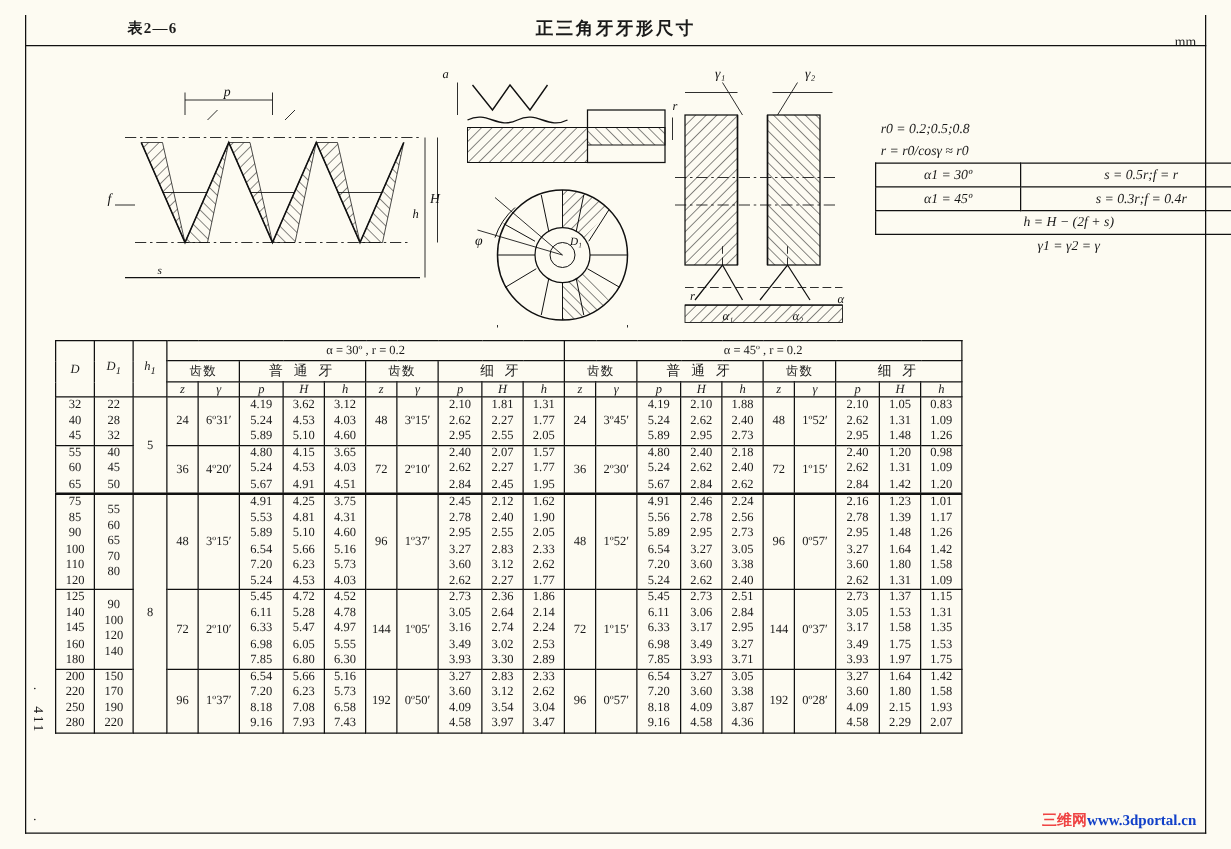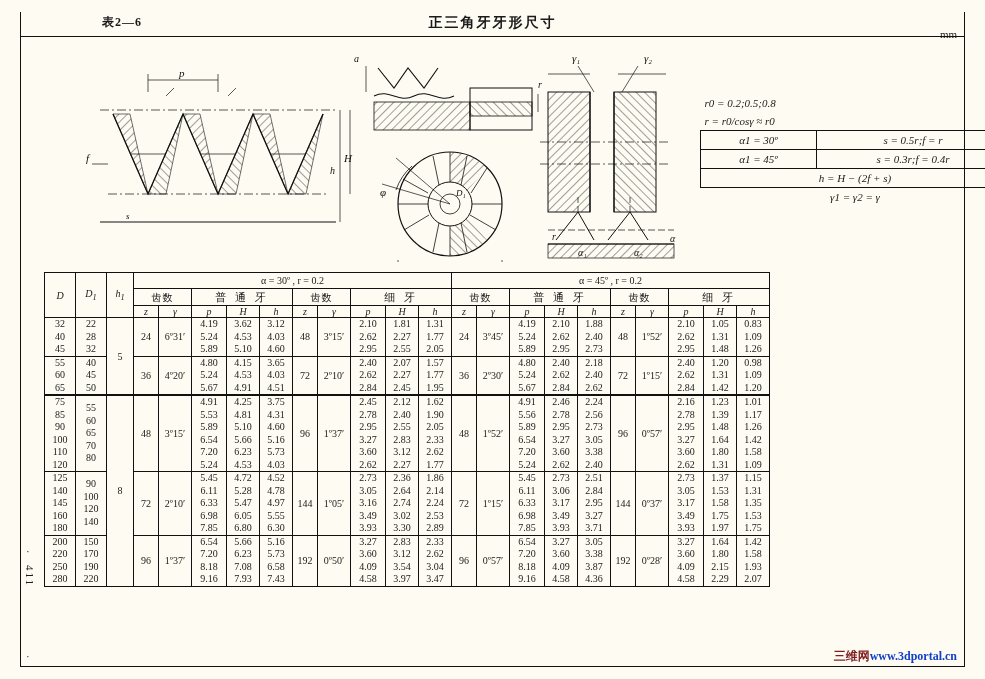--- a/index.html
+++ b/index.html
@@ -43,21 +43,21 @@
   .mtab td,.mtab th{border:1px solid #111;padding:0;text-align:center;vertical-align:middle;
         font-weight:normal;font-size:10px;line-height:11px;}
   .mtab .hd{font-style:italic;}
   .mtab .bigcn{font-size:11px;letter-spacing:3px;margin-top:12px;}
   .mtab .cn{font-size:10px;letter-spacing:1px;}
   .stack{display:block;line-height:12.5px;white-space:pre;font-size:10px;}
   td.num{padding:0 4px;}
   .thickline{border-top:2px solid #111 !important;}
 
   .wm{position:absolute;right:28px;bottom:14px;font-size:12px;font-weight:bold;letter-spacing:0px;}
-  .wm .red{color:#7f1d1d;}
+  .wm .red{color:#ef4444;}
   .wm .blue{color:#1140c8;}
 </style>
 </head>
 <body>
 
 <div class="page">
 
   <div class="leftbar"></div>
   <div class="rightbar"></div>
   <div class="botrule"></div>

